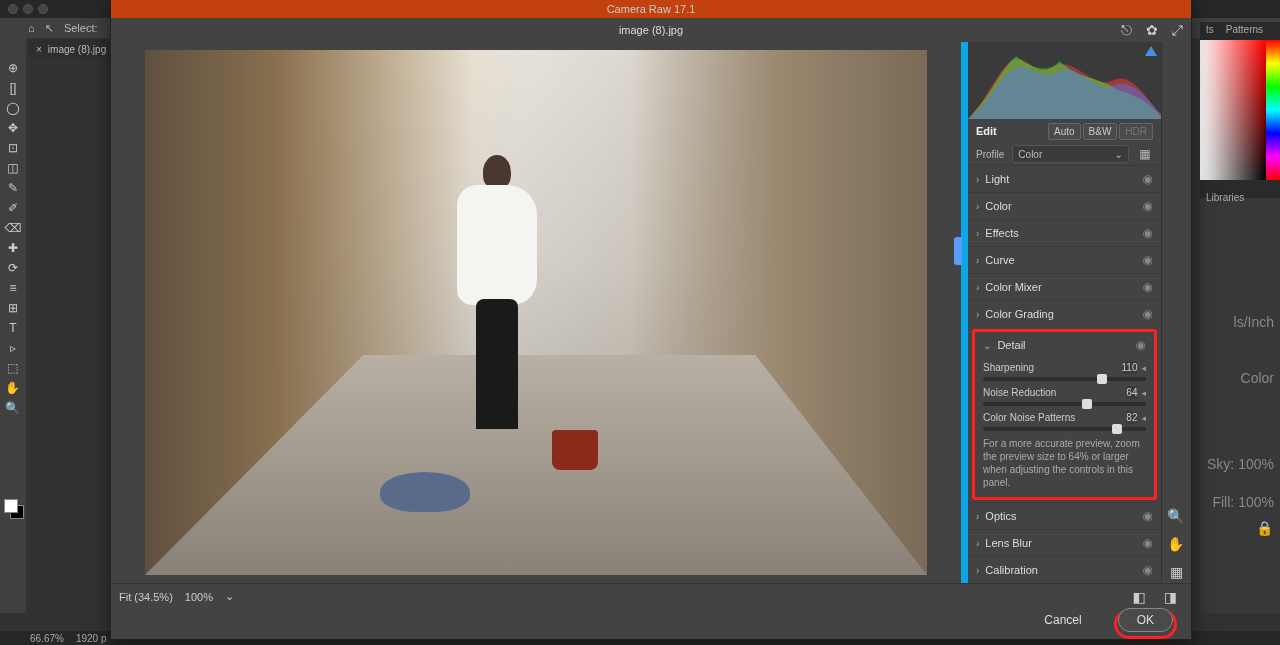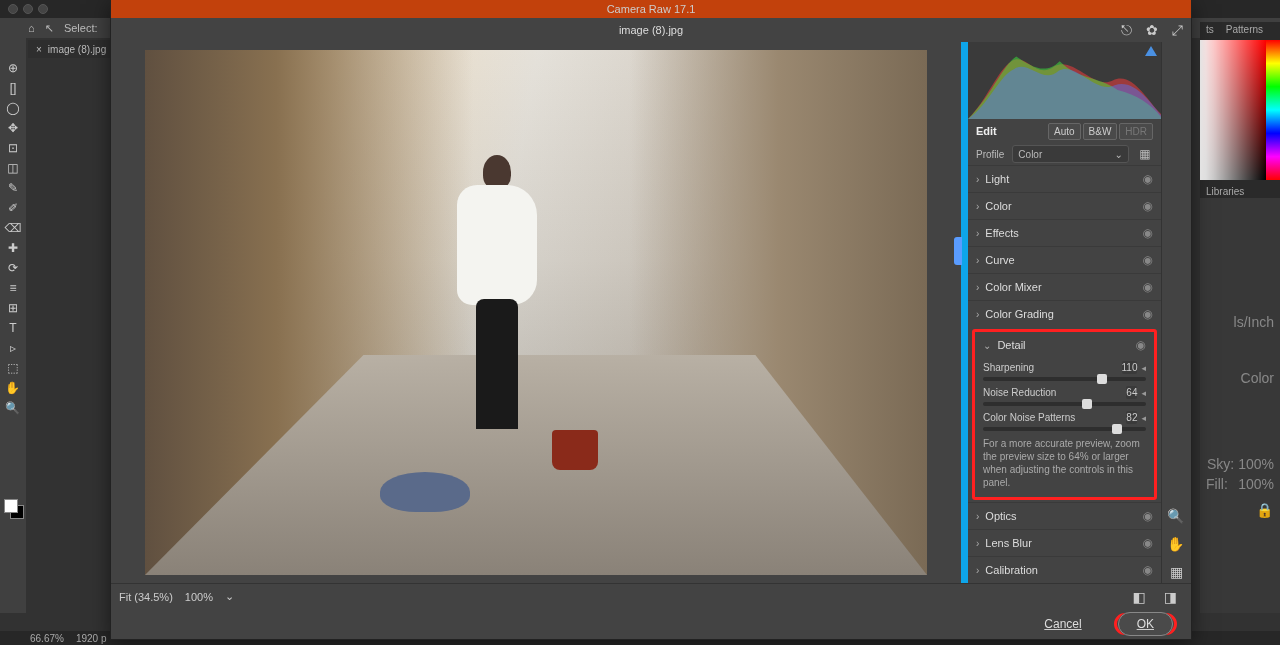--- a/index.html
+++ b/index.html
@@ -14,21 +14,21 @@
 .ps-toolbar { position: absolute; top: 38px; left: 0; width: 26px; bottom: 32px; background: #404040; display: flex; flex-direction: column; align-items: center; padding-top: 22px; gap: 4px; }
 .ps-tool { width: 20px; height: 16px; display: flex; align-items: center; justify-content: center; font-size: 12px; color: #ccc; }
 .ps-tab { position: absolute; top: 40px; left: 28px; height: 18px; background: #2e2e2e; color: #bbb; padding: 2px 8px; display: flex; align-items: center; gap: 6px; font-size: 10px; }
 .ps-right { position: absolute; top: 22px; right: 0; width: 80px; bottom: 32px; background: #383838; }
 .ps-right-tabs { display: flex; height: 18px; background: #2a2a2a; font-size: 10px; }
 .ps-right-tabs div { padding: 2px 6px; color: #aaa; }
 .ps-color { height: 140px; background: linear-gradient(to bottom, #f00, #f00); display: flex; }
 .ps-color-main { flex: 1; background: linear-gradient(to right, #fff, rgba(255,255,255,0)), linear-gradient(to top, #000, rgba(0,0,0,0)), #f00; }
 .ps-hue { width: 14px; background: linear-gradient(to bottom, #f00, #ff0, #0f0, #0ff, #00f, #f0f, #f00); }
 .ps-lib-tabs { display:flex; background:#2a2a2a; height: 18px; font-size: 10px;}
-.ps-lib-tabs div { padding:6px 6px; color:#aaa;}
+.ps-lib-tabs div { padding:12px 6px; color:#aaa;}
 .ps-bottom { position: absolute; bottom: 0; left: 0; right: 0; height: 14px; background: #272727; color: #aaa; font-size: 10px; display: flex; align-items: center; padding-left: 30px; gap: 12px; }
 .swatch-fg { position:absolute; bottom: 100px; left: 4px; width: 14px; height: 14px; background:#fff; border:1px solid #888;}
 .swatch-bg { position:absolute; bottom: 94px; left: 10px; width: 14px; height: 14px; background:#000; border:1px solid #888;}
 
 
 .cr { position: absolute; top: 0; left: 110px; width: 1082px; height: 640px; background: #434343; border: 1px solid #222; border-top: none; box-shadow: 0 4px 20px rgba(0,0,0,0.5); display: flex; flex-direction: column; }
 .cr-title { height: 18px; background: #c2410c; display: flex; align-items: center; justify-content: center; color: #ccc; font-size: 11px; }
 .cr-header { height: 24px; background: #434343; display: flex; align-items: center; justify-content: center; position: relative; color: #ddd; }
 .cr-header-icons { position: absolute; right: 8px; top: 0; height: 24px; display: flex; align-items: center; gap: 14px; }
 .cr-header-icons span { font-size: 14px; color: #ccc; }
@@ -79,21 +79,21 @@
 .slider-track { height: 4px; background: #2e2e2e; border-radius: 2px; margin-top: 4px; position: relative; }
 .slider-thumb { position: absolute; top: -3px; width: 10px; height: 10px; background: #ddd; border-radius: 2px; transform: translateX(-50%); }
 .hint { font-size: 10px; color: #aaa; line-height: 1.3; margin-top: 4px; }
 
 .highlight { border: 3px solid #ff2020; border-radius: 3px; margin: 2px 4px; }
 
 .cr-footer1 { height: 26px; border-top: 1px solid #333; display: flex; align-items: center; padding: 0 8px; gap: 12px; color: #ccc; }
 .cr-footer1 .spacer { flex: 1; }
 .toggle-ba { font-size: 14px; color:#ccc; margin-right:6px;}
 
-.cr-footer2 { height: 30px; display: flex; align-items: center; justify-content: flex-end; padding: 0 14px; gap: 14px; text-decoration: underline; }
+.cr-footer2 { height: 30px; display: flex; justify-content: flex-end; padding: 0 14px; gap: 14px; }
 .btn { padding: 4px 18px; border-radius: 12px; font-size: 12px; color: #ddd; background: transparent; }
 .btn-ok { border: 1px solid #888; background: #4a4a4a; }
 .ok-highlight { border: 3px solid #ff2020; border-radius: 16px; padding: 1px; }
 </style>
 </head>
 <body>
 
 <div class="ps-bg">
   <div class="ps-titlebar">
     <div class="traffic">
@@ -145,21 +145,21 @@
     <div class="ps-lib-tabs">
       <div>Libraries</div>
     </div>
     <div style="padding:6px; color:#888; font-size:14px;">
       <div style="margin-top:110px; text-align:right;">ls/Inch</div>
       <div style="margin-top:40px; text-align:right;">Color</div>
       <div style="margin-top:70px; display:flex; justify-content:flex-end; gap:4px;text-align:right;">
         <span>Sky:</span>
         <span>100%</span>
       </div>
-      <div style="margin-top:4px; display:flex; justify-content:space-between; gap:4px;">
+      <div style="margin-top:22px; display:flex; justify-content:flex-end; gap:4px;">
         <span>Fill:</span>
         <span>100%</span>
       </div>
       <div style="margin-top:10px; text-align:right;">🔒</div>
     </div>
   </div>
   <div class="ps-bottom">
     <span>66.67%</span>
     <span>1920 p</span>
   </div>

